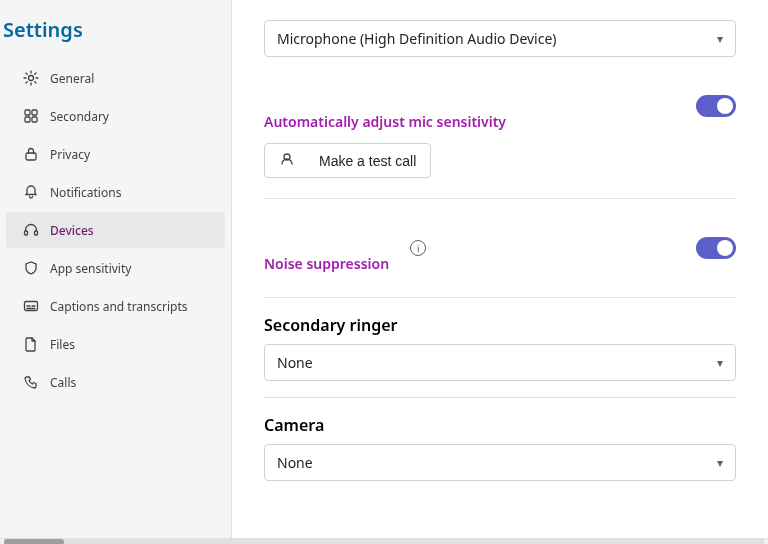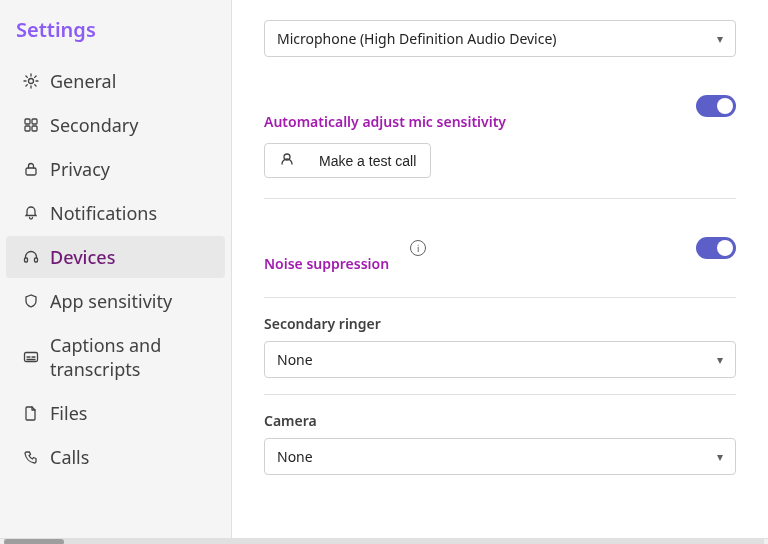--- a/index.html
+++ b/index.html
@@ -26,33 +26,34 @@
       background: #f5f5f5;
       padding: 16px 0;
       display: flex;
       flex-direction: column;
       border-right: 1px solid #e0e0e0;
       overflow-y: auto;
     }
     .sidebar-title {
       font-size: 20px;
       font-weight: 600;
-      padding: 0 16px 16px 16px;
-      color: #8b5cf6;
+      padding: 0 16px 16px 3px;
+      color: #0369a1;
     }
     .sidebar-item {
       display: flex;
       align-items: center;
       gap: 10px;
       padding: 9px 16px;
       cursor: pointer;
       border-radius: 4px;
       margin: 1px 6px;
       color: #424242;
-      font-size: 18px;
+      font-size: 12px;
+      text-align: right;
     }
     .sidebar-item.active {
       background: #e8e8e8;
       font-weight: 500;
       color: #701a75;
     }
     .sidebar-icon {
       width: 18px;
       height: 18px;
       flex-shrink: 0;
@@ -153,22 +154,22 @@
       padding: 7px 14px;
       background: #fff;
       cursor: pointer;
       font-size: 14px;
       color: #242424;
       margin: 4px 0;
     }
     
     .section-label {
       font-weight: 600;
-      font-size: 14px;
-      color: #404040;
+      font-size: 16px;
+      color: #000000;
       margin-bottom: 8px;
     }
     
     .scrollbar-track {
       height: 6px;
       background: #e0e0e0;
       position: relative;
       width: 100%;
     }
     .scrollbar-thumb {

